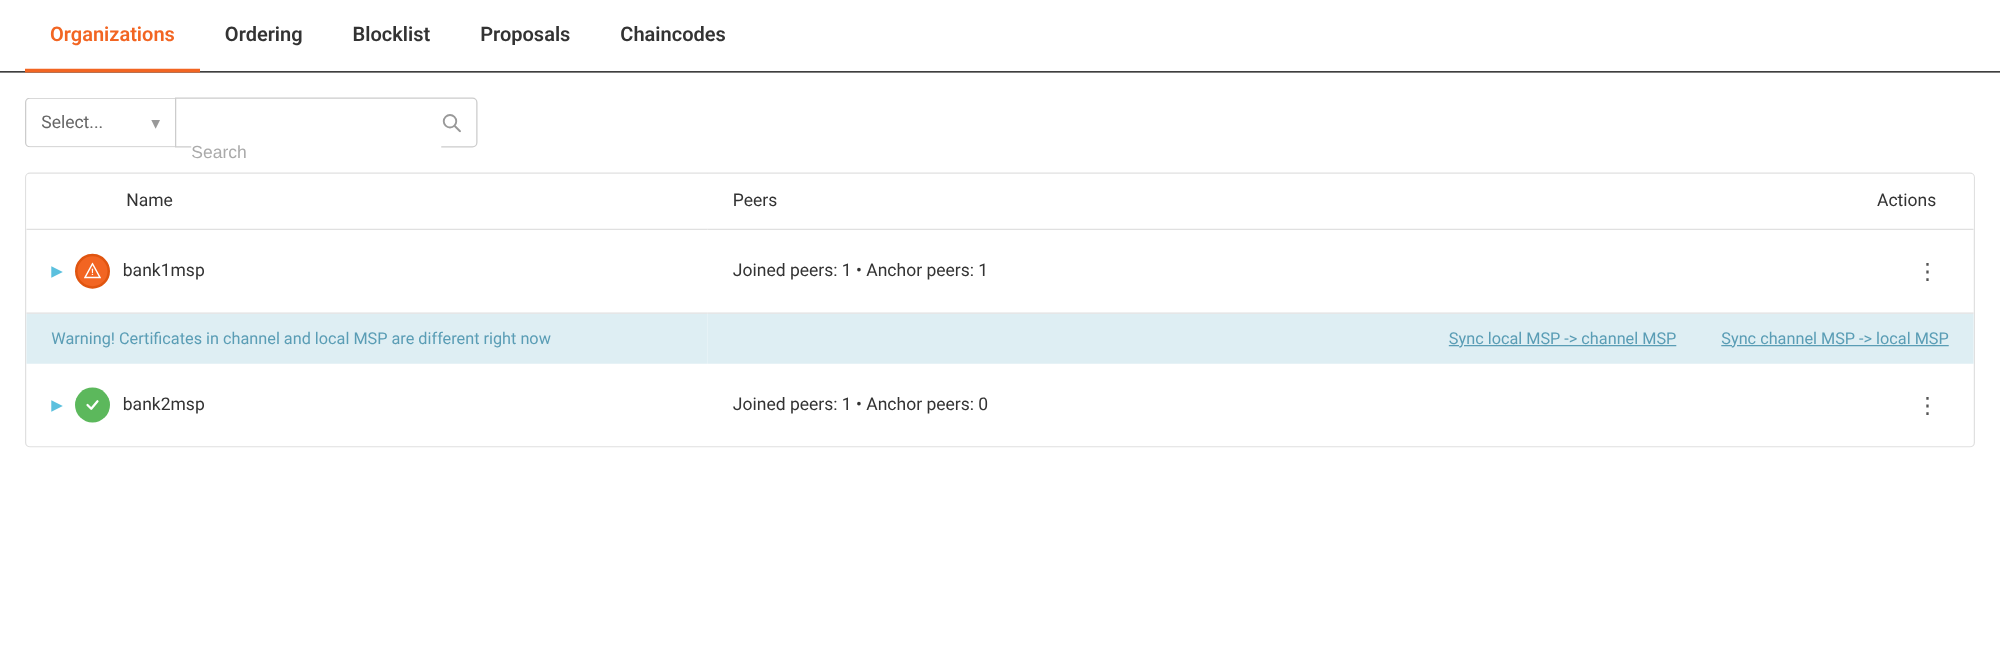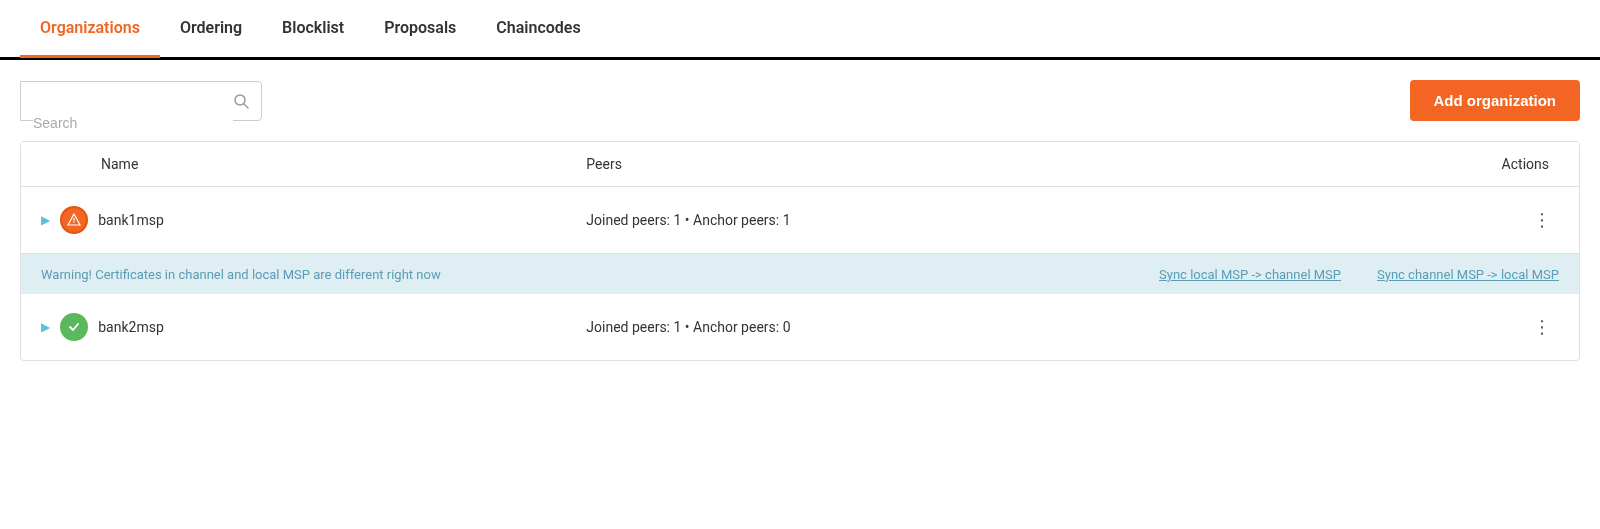--- a/index.html
+++ b/index.html
@@ -1,19 +1,19 @@
 <!DOCTYPE html>
 <html><head>
   <meta charset="utf-8">
   <style>
     * { box-sizing: border-box; margin: 0; padding: 0; }
     body { font-family: -apple-system, BlinkMacSystemFont, 'Segoe UI', Roboto, sans-serif; background: #fff; color: #333; font-size: 14px; }
 
     
-    .nav-tabs { display: flex; align-items: center; border-bottom: 3px solid #000000; padding: 0 20px; }
+    .nav-tabs { display: flex; align-items: center; border-bottom: 1px solid #000000; padding: 0 20px; }
     .nav-tab { padding: 18px 20px; cursor: pointer; font-size: 16px; font-weight: 600; color: #333; text-decoration: none; border-bottom: 3px solid transparent; margin-bottom: -1px; }
     .nav-tab.active { color: #f26522; border-bottom: 3px solid #f26522; }
 
     
     .toolbar { display: flex; align-items: center; justify-content: space-between; padding: 20px 20px; }
     .toolbar-left { display: flex; align-items: center; gap: 0; }
     .select-dropdown { display: flex; align-items: center; border: 1px solid #ccc; border-right: none; border-radius: 4px 0 0 4px; padding: 8px 12px; background: #fff; cursor: pointer; color: #666; font-size: 14px; min-width: 120px; justify-content: space-between; height: 40px; }
     .select-dropdown .chevron { margin-left: 8px; color: #999; }
     .search-box { display: flex; align-items: center; border: 1px solid #ccc; border-radius: 0 4px 4px 0; padding: 8px 12px; height: 40px; }
     .search-box input { border: none; outline: none; font-size: 14px; color: #333; width: 200px; margin-top: 45px; }
@@ -56,31 +56,34 @@
     <a class="nav-tab active">Organizations</a>
     <a class="nav-tab">Ordering</a>
     <a class="nav-tab">Blocklist</a>
     <a class="nav-tab">Proposals</a>
     <a class="nav-tab">Chaincodes</a>
   </div>
 </nav>
 
 <div class="toolbar">
   <div class="toolbar-left">
+    <div class="select-dropdown">
+      <span>Select...</span>
+      <span class="chevron">▾</span>
+    </div>
     <div class="search-box">
       <input type="text" placeholder="Search" style="">
       <button class="search-icon-btn">
         <svg width="16" height="16" viewBox="0 0 16 16" fill="none">
           <circle cx="7" cy="7" r="5" stroke="#999" stroke-width="1.5" fill="none"></circle>
           <line x1="11" y1="11" x2="15" y2="15" stroke="#999" stroke-width="1.5" stroke-linecap="round"></line>
         </svg>
       </button>
     </div>
   </div>
-  <button class="add-org-btn">Add organization</button>
 </div>
 
 <div class="table-container">
   <table class="table">
     <thead>
       <tr>
         <th class="col-name">Name</th>
         <th class="col-peers">Peers</th>
         <th class="col-actions">Actions</th>
       </tr>

